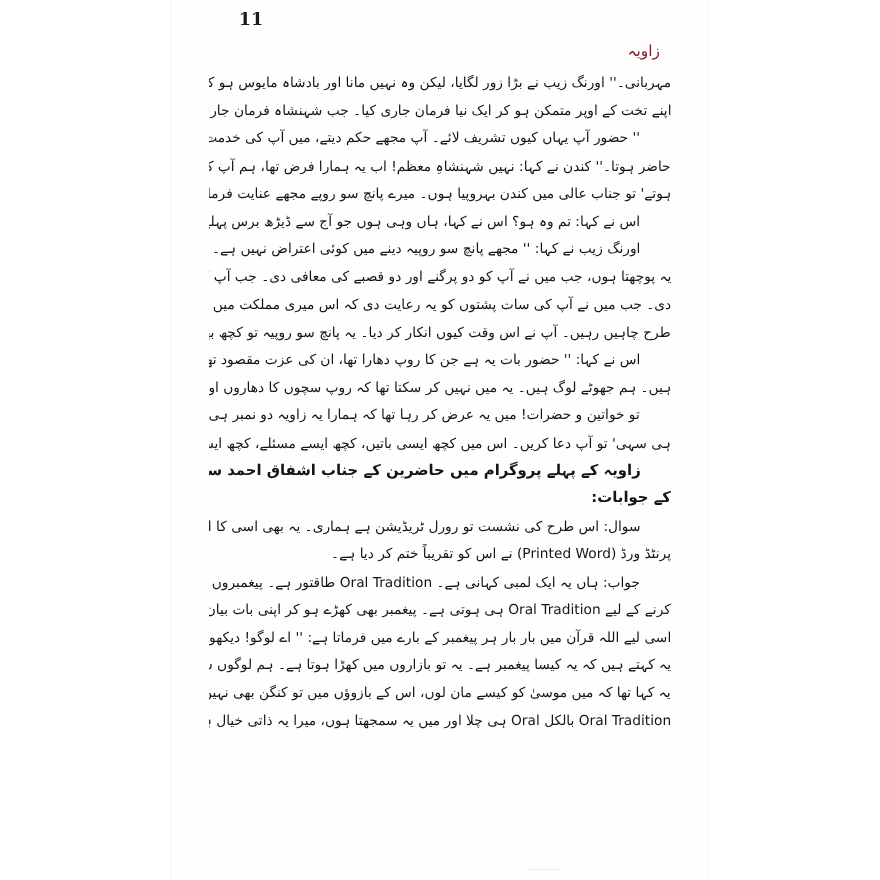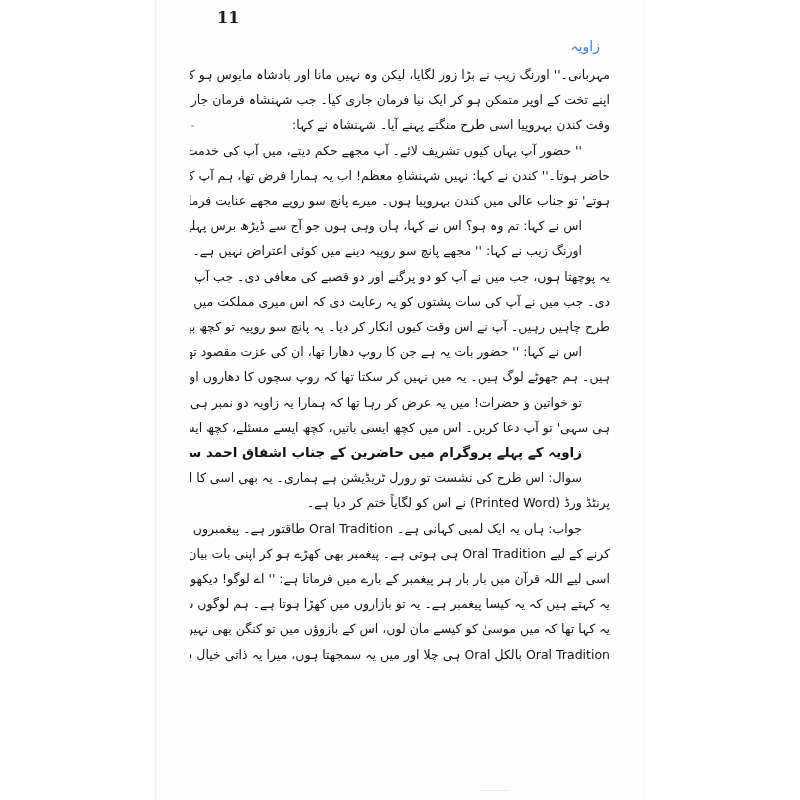--- a/index.html
+++ b/index.html
@@ -31,21 +31,21 @@
       font-weight: bold;
       font-size: 16px;
       color: #1a1a1a;
     }
     .running-title {
       position: absolute;
       right: 200px;
       top: 38px;
       font-family: "DejaVu Sans", sans-serif;
       font-size: 14px;
-      color: #3b82f6;
+      color: #7f1d1d;
       direction: rtl;
     }
     .body-text {
       position: absolute;
       left: 190px;
       top: 62px;
       width: 420px;
       direction: rtl;
       text-align: justify;
       font-family: "DejaVu Sans", sans-serif;
@@ -82,36 +82,36 @@
 <body>
 
 <div class="page"></div>
 
 <div class="page-number">11</div>
 <div class="running-title">زاویہ</div>
 
 <div class="body-text">
   <span class="line">مہربانی۔'' اورنگ زیب نے بڑا زور لگایا، لیکن وہ نہیں مانا اور بادشاہ مایوس ہو کے واپس آ گیا۔ اس نے</span>
   <span class="line">اپنے تخت کے اوپر متمکن ہو کر ایک نیا فرمان جاری کیا۔ جب شہنشاہ فرمان جاری کر رہا تھا، عین اس</span>
-  <span class="line last">وقت کندن بہروپیا اسی طرح منگتے پہنے آیا۔ شہنشاہ نے کہا:</span>
   <span class="line indent">'' حضور آپ یہاں کیوں تشریف لائے۔ آپ مجھے حکم دیتے، میں آپ کی خدمت میں</span>
   <span class="line">حاضر ہوتا۔'' کندن نے کہا: نہیں شہنشاہِ معظم! اب یہ ہمارا فرض تھا، ہم آپ کی خدمت میں حاضر</span>
   <span class="line last">ہوتے' تو جناب عالی میں کندن بہروپیا ہوں۔ میرے پانچ سو روپے مجھے عنایت فرمائیں۔''</span>
   <span class="line indent">اس نے کہا: تم وہ ہو؟ اس نے کہا، ہاں وہی ہوں جو آج سے ڈیڑھ برس پہلے آپ سے وعدہ</span>
   <span class="line indent">اورنگ زیب نے کہا: '' مجھے پانچ سو روپیہ دینے میں کوئی اعتراض نہیں ہے۔ میں آپ سے</span>
   <span class="line">یہ پوچھتا ہوں، جب میں نے آپ کو دو پرگنے اور دو قصبے کی معافی دی۔ جب آپ کے نام اتنی زمین کر</span>
   <span class="line">دی۔ جب میں نے آپ کی سات پشتوں کو یہ رعایت دی کہ اس میری مملکت میں جہاں چاہیں جس</span>
   <span class="line last">طرح چاہیں رہیں۔ آپ نے اس وقت کیوں انکار کر دیا۔ یہ پانچ سو روپیہ تو کچھ بھی نہیں۔''</span>
   <span class="line indent">اس نے کہا: '' حضور بات یہ ہے جن کا روپ دھارا تھا، ان کی عزت مقصود تھی۔ وہ سچے لوگ</span>
   <span class="line last">ہیں۔ ہم جھوٹے لوگ ہیں۔ یہ میں نہیں کر سکتا تھا کہ روپ سچوں کا دھاروں اور پھر بے ایمانی کروں۔''</span>
   <span class="line indent">تو خواتین و حضرات! میں یہ عرض کر رہا تھا کہ ہمارا یہ زاویہ دو نمبر ہی سہی، بے شک بہروپ</span>
   <span class="line">ہی سہی' تو آپ دعا کریں۔ اس میں کچھ ایسی باتیں، کچھ ایسے مسئلے، کچھ ایسی پیچیدگیاں، کچھ ایسے بوجھ</span>
   <span class="line heading indent">زاویہ کے پہلے پروگرام میں حاضرین کے جناب اشفاق احمد سے کچھ سوالات اور ان</span>
+  <span class="line heading last">کے جوابات:</span>
   <span class="line indent">سوال: اس طرح کی نشست تو رورل ٹریڈیشن ہے ہماری۔ یہ بھی اسی کا ایک سلسلہ ہے۔</span>
-  <span class="line last">پرنٹڈ ورڈ (Printed Word) نے اس کو لگایاً ختم کر دیا ہے۔</span>
+  <span class="line last">پرنٹڈ ورڈ (Printed Word) نے اس کو تقریباً ختم کر دیا ہے۔</span>
   <span class="line indent">جواب: ہاں یہ ایک لمبی کہانی ہے۔ Oral Tradition طاقتور ہے۔ پیغمبروں کا علم عام</span>
   <span class="line">کرنے کے لیے Oral Tradition ہی ہوتی ہے۔ پیغمبر بھی کھڑے ہو کر اپنی بات بیان فرماتے تھے۔</span>
   <span class="line">اسی لیے اللہ قرآن میں بار بار ہر پیغمبر کے بارے میں فرماتا ہے: '' اے لوگو! دیکھو'' اور اعتراض کرنے والے</span>
   <span class="line">یہ کہتے ہیں کہ یہ کیسا پیغمبر ہے۔ یہ تو بازاروں میں کھڑا ہوتا ہے۔ ہم لوگوں سے باتیں کرتا ہے۔ فرعون نے بھی</span>
   <span class="line">یہ کہا تھا کہ میں موسیٰ کو کیسے مان لوں، اس کے بازوؤں میں تو کنگن بھی نہیں ہیں۔ تو میں نہیں مانتا۔</span>
   <span class="line">Oral Tradition بالکل Oral ہی چلا اور میں یہ سمجھتا ہوں، میرا یہ ذاتی خیال ہے کہ یہ Oral Tradition</span>
 </div>
 
 <div class="speck" style="left:191px;top:125px;"></div>
 <div class="speck" style="left:480px;top:790px;width:30px;height:1px;background:#ececec;"></div>

